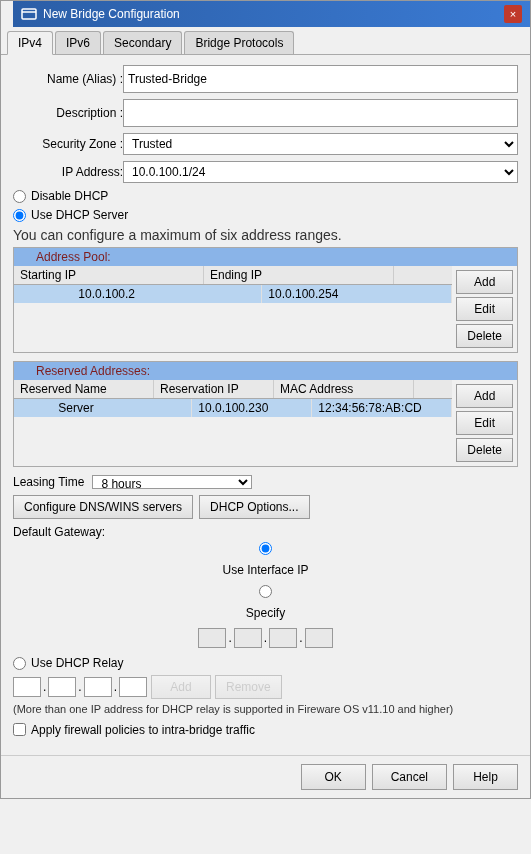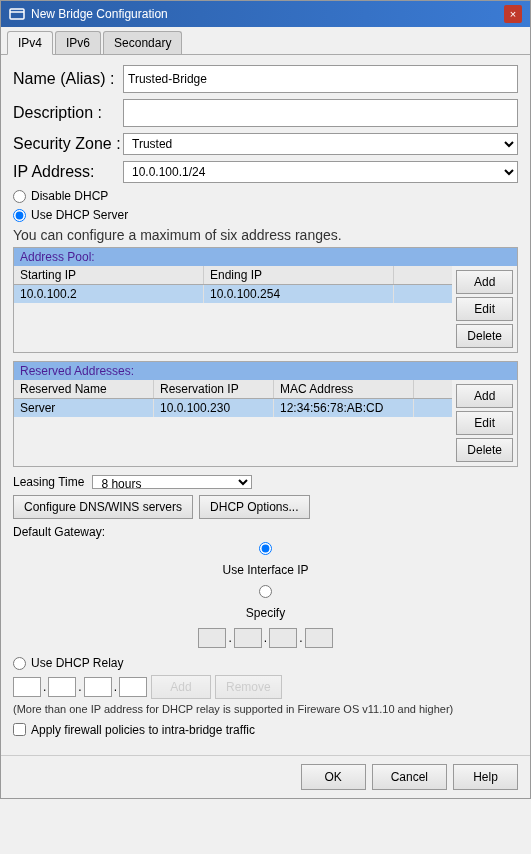--- a/index.html
+++ b/index.html
@@ -18,20 +18,21 @@
       box-shadow: 2px 2px 8px rgba(0,0,0,0.3);
     }
     .title-bar {
       background: linear-gradient(to right, #2b5ea7, #3b7bd4);
       color: white;
       padding: 4px 8px;
       display: flex;
       align-items: center;
       justify-content: space-between;
       height: 26px;
+      margin-left: 12px;
     }
     .title-bar-left {
       display: flex;
       align-items: center;
       gap: 6px;
     }
     .title-icon {
       width: 16px;
       height: 16px;
     }
@@ -78,22 +79,22 @@
       padding: 10px 12px;
     }
     .form-row {
       display: flex;
       align-items: center;
       margin-bottom: 6px;
     }
     .form-label {
       width: 110px;
       flex-shrink: 0;
-      text-align: left;
-      font-size: 16px;
+      text-align: right;
+      font-size: 12px;
     }
     .form-input {
       flex: 1;
       height: 28px;
       border: 1px solid #999;
       padding: 2px 4px;
       font-size: 12px;
       background: white;
     }
     .form-select {
@@ -110,22 +111,22 @@
       align-items: center;
       margin-bottom: 5px;
       gap: 5px;
     }
     .section-box {
       border: 1px solid #aaa;
       margin-bottom: 8px;
     }
     .section-header {
       background: #8ab4e8;
-      color: #4c1d95;
-      padding: 2px 6px;
+      color: #7f1d1d;
+      padding: 2px 22px;
       font-size: 12px;
       font-weight: normal;
     }
     .table-header-row {
       display: flex;
       background: #e8e8e8;
       border-bottom: 1px solid #aaa;
       font-size: 12px;
     }
     .table-header-cell {
@@ -135,20 +136,21 @@
     }
     .table-body {
       min-height: 60px;
     }
     .table-row-item {
       display: flex;
       font-size: 12px;
     }
     .table-row-item.selected {
       background: #b8d4f0;
+      justify-content: flex-end;
     }
     .table-cell {
       padding: 2px 6px;
       border-right: 1px solid #e0e0e0;
     }
     .table-with-buttons {
       display: flex;
     }
     .table-area {
       flex: 1;
@@ -311,20 +313,21 @@
       </svg>
       <span class="title-text">New Bridge Configuration</span>
     </div>
     <button class="title-close">×</button>
   </div>
 
   <div class="tabs-bar">
     <div class="tab active">IPv4</div>
     <div class="tab">IPv6</div>
     <div class="tab">Secondary</div>
+    <div class="tab">Bridge Protocols</div>
   </div>
 
   <div class="content">
 
     <div class="form-row">
       <span class="form-label">Name (Alias) :</span>
       <input class="form-input" type="text" value="Trusted-Bridge" style="">
     </div>
 
     <div class="form-row">

